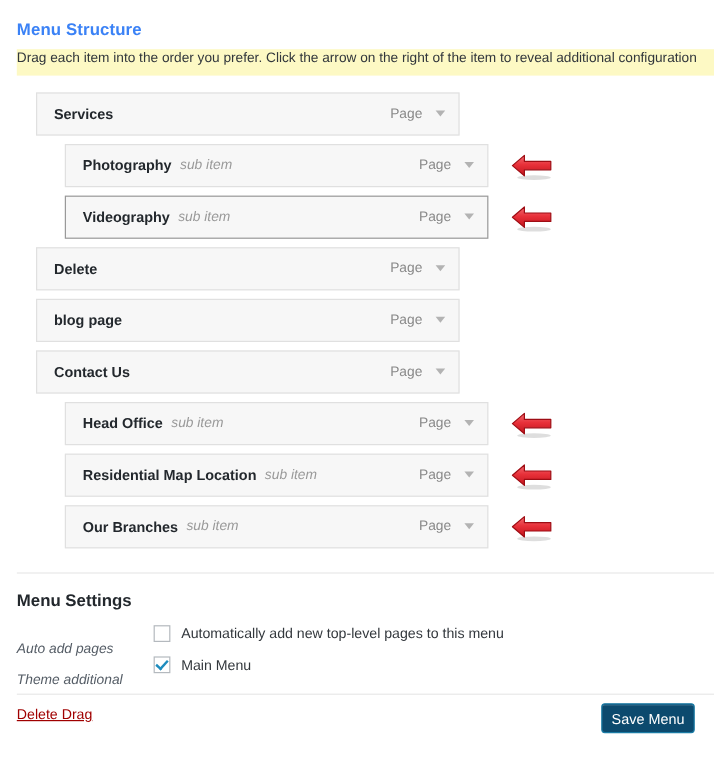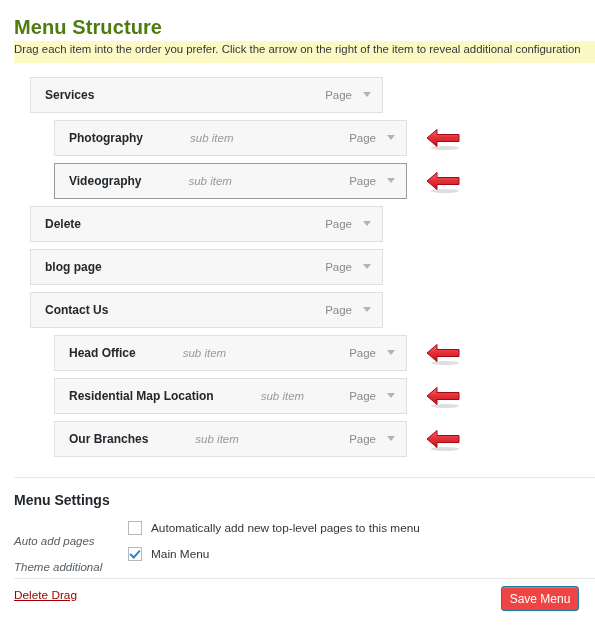--- a/index.html
+++ b/index.html
@@ -15,23 +15,23 @@
     color: #32373c;
     overflow: hidden;
     position: relative;
   }
 
   
   .page-title {
     position: absolute;
     left: 14px;
     top: 16px;
-    font-size: 20px;
+    font-size: 14px;
     font-weight: bold;
-    color: #4d7c0f;
+    color: #3b82f6;
     letter-spacing: 0.1px;
   }
 
   
   .instructions {
     position: absolute;
     left: 14px;
     top: 41px;
     width: 581px;
     height: 22px;
@@ -65,21 +65,20 @@
     display: flex;
     align-items: center;
   }
   .depth-0 .item-box {
     left: 14px;
     width: 353px;
   }
   .depth-1 .item-box {
     left: 38px;
     width: 353px;
-    gap: 40px;
   }
   .item-box.active {
     border: 1px solid #999999;
     background: #f7f7f7;
   }
 
   .item-title {
     font-size: 12px;
     font-weight: bold;
     color: #23282d;
@@ -203,21 +202,21 @@
     color: #a00000;
     text-decoration: underline;
     cursor: pointer;
   }
   .save-button {
     position: absolute;
     left: 501px;
     top: 586px;
     width: 78px;
     height: 25px;
-    background: #ef4444;
+    background: #0c4a6e;
     border: 1px solid #1b7ba5;
     border-radius: 3px;
     color: #ffffff;
     font-size: 12px;
     font-family: "Liberation Sans", sans-serif;
     cursor: pointer;
     padding: 0;
     box-shadow: inset 0 1px 0 rgba(255,255,255,0.22);
   }
 </style>

